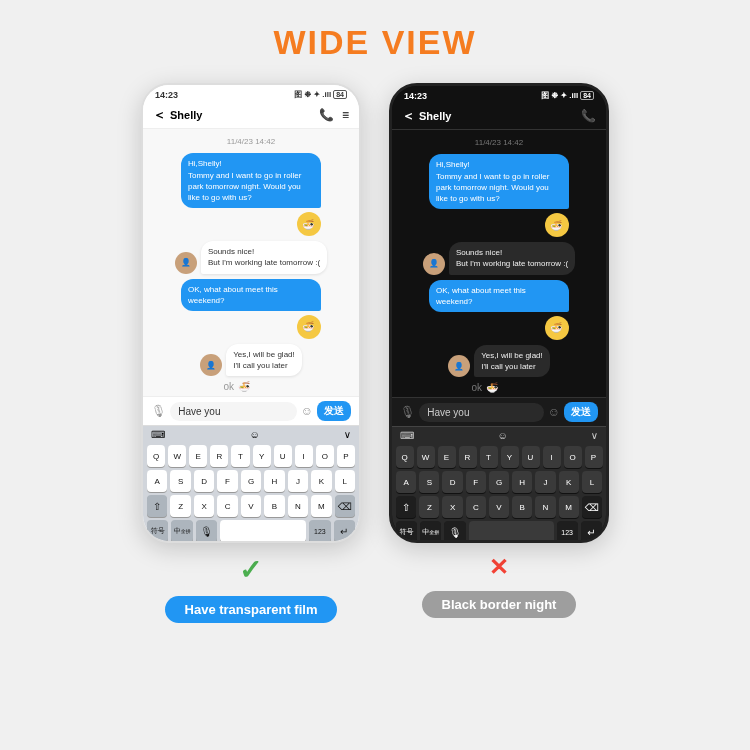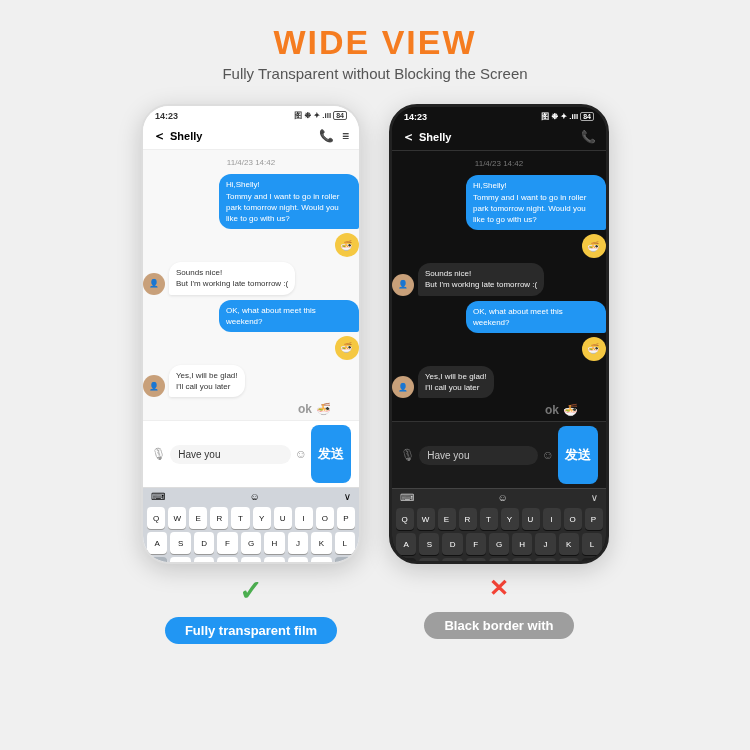--- a/index.html
+++ b/index.html
@@ -129,20 +129,21 @@
     .date-stamp-dark { color: #777; }
 
     
     .chat-area {
       flex: 1;
       padding: 4px 0;
       overflow: hidden;
       display: flex;
       flex-direction: column;
       gap: 5px;
+      align-items: center;
     }
     .chat-area-white { background: #f8f8f8; }
     .chat-area-dark { background: #111; }
 
     .msg-row {
       display: flex;
       align-items: flex-end;
       gap: 4px;
     }
 
@@ -211,23 +212,22 @@
       justify-content: center;
       font-size: 10px;
     }
 
     .ok-row {
       display: flex;
       justify-content: flex-end;
       align-items: center;
       padding-right: 28px;
       gap: 4px;
-      font-size: 12px;
+      font-size: 10px;
       color: #999;
-      font-weight: bold;
     }
 
     
     .input-area {
       padding: 4px 8px;
       border-top: 1px solid #eee;
       display: flex;
       align-items: center;
       gap: 4px;
     }
@@ -244,22 +244,22 @@
     }
     .input-field-dark {
       background: #2a2a2a;
       color: #ccc;
     }
 
     .send-btn {
       background: #2196f3;
       color: #fff;
       border-radius: 8px;
-      padding: 20px 7px;
-      font-size: 13px;
+      padding: 3px 7px;
+      font-size: 10px;
       font-weight: 600;
     }
 
     .mic-icon, .emoji-icon {
       font-size: 12px;
       color: #999;
     }
 
     
     .keyboard-toolbar {
@@ -347,21 +347,20 @@
     }
 
     .pill-blue { background: #2196f3; }
     .pill-gray { background: #9e9e9e; }
   </style>
 </head>
 <body>
 
 <div class="header">
   <div class="title">WIDE VIEW</div>
-  <div class="subtitle">Fully Transparent without Blocking the Screen</div>
 </div>
 
 <div class="phones-row">
 
   <div class="phone-wrapper">
     <div class="phone phone-white">
 
       <div class="status-bar status-bar-white">
         <span>14:23</span>
         <span class="status-icons">图 ❉ ✦ .ill <span style="border:1px solid #555;border-radius:2px;padding:0 2px;font-size:7px;">84</span></span>
@@ -464,21 +463,21 @@
           <div class="key key-white key-space"></div>
           <div class="key key-white key-special" style="font-size:7px;">123</div>
           <div class="key key-white key-special" style="font-size:10px;">↵</div>
         </div>
       </div>
     </div>
 
     <div class="phone-label-row">
       <span class="check-icon">✓</span>
     </div>
-    <div class="label-pill pill-blue">Fully transparent film</div>
+    <div class="label-pill pill-blue">Have transparent film</div>
   </div>
 
   <div class="phone-wrapper">
     <div class="phone phone-dark">
 
       <div class="status-bar status-bar-dark">
         <span>14:23</span>
         <span class="status-icons">图 ❉ ✦ .ill <span style="border:1px solid #aaa;border-radius:2px;padding:0 2px;font-size:7px;">84</span></span>
       </div>
 
@@ -578,16 +577,16 @@
           <div class="key key-dark key-space"></div>
           <div class="key key-dark key-special-dark" style="font-size:7px;">123</div>
           <div class="key key-dark key-special-dark" style="font-size:10px;">↵</div>
         </div>
       </div>
     </div>
 
     <div class="phone-label-row">
       <span class="cross-icon">✕</span>
     </div>
-    <div class="label-pill pill-gray">Black border with</div>
+    <div class="label-pill pill-gray">Black border night</div>
   </div>
 
 </div>
 
 </body></html>

